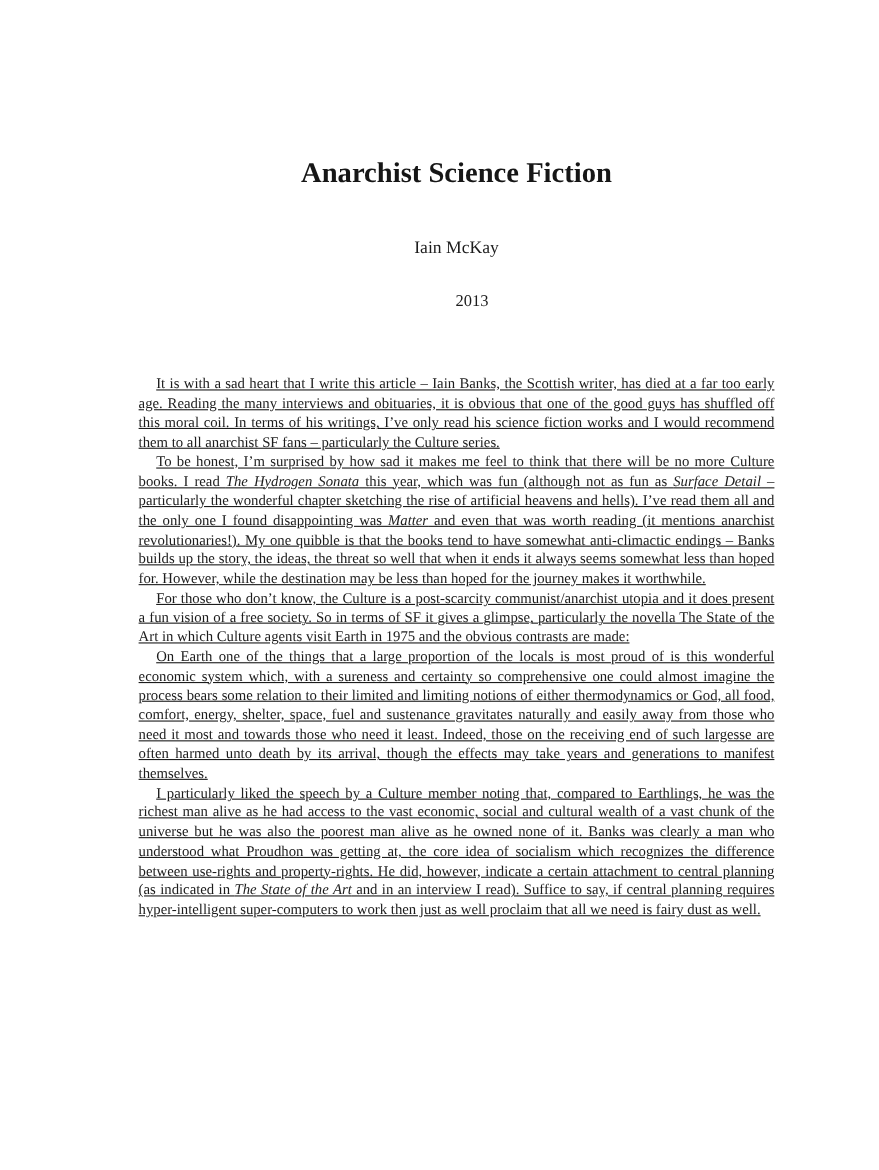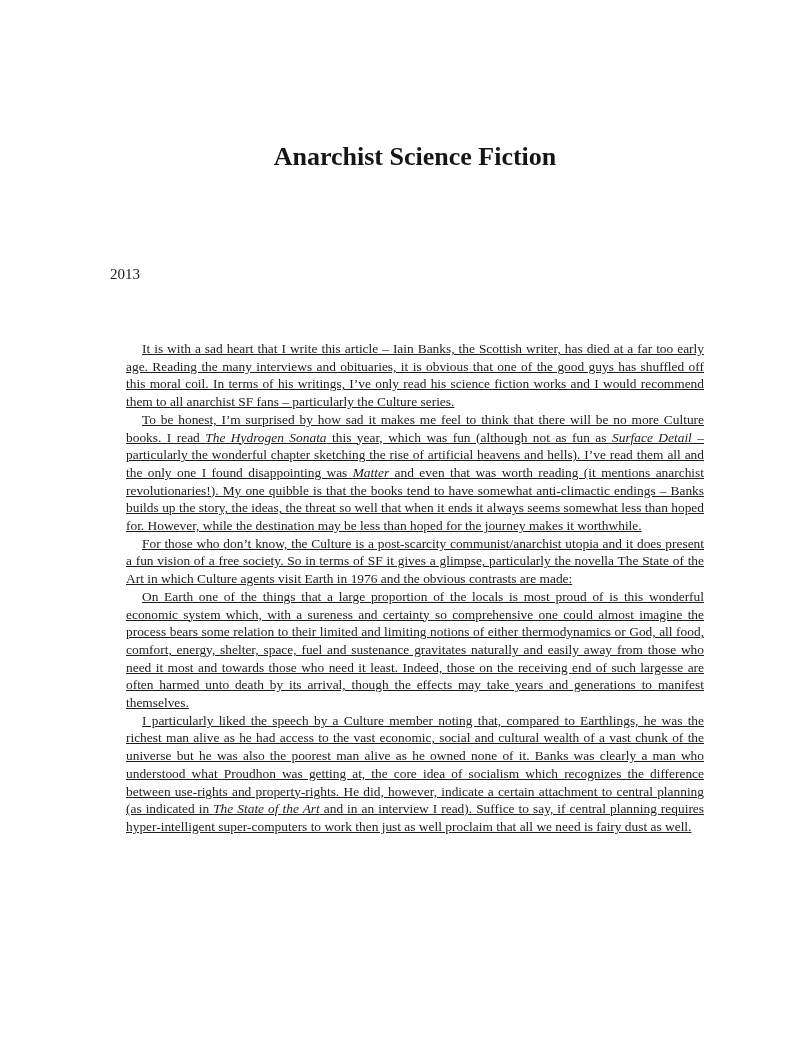--- a/index.html
+++ b/index.html
@@ -33,23 +33,24 @@
     left: 126px;
     width: 578px;
     margin: 0;
     text-align: center;
     font-size: 16px;
     font-weight: normal;
   }
   .doc-date {
     position: absolute;
     top: 266px;
-    left: 110px;
+    left: 140px;
     width: 578px;
     margin: 0;
+    text-align: center;
     font-size: 15px;
     font-weight: normal;
   }
   .doc-body {
     position: absolute;
     top: 340px;
     left: 126px;
     width: 578px;
     font-size: 13.4px;
     line-height: 17.7px;
@@ -63,21 +64,22 @@
   }
   .doc-body em {
     font-style: italic;
   }
 </style>
 </head>
 <body>
 
 <div class="page">
   <h1 class="doc-title">Anarchist Science Fiction</h1>
+  <div class="doc-author">Iain McKay</div>
   <div class="doc-date">2013</div>
   <div class="doc-body">
       <p><span>It is with a sad heart that I write this article – Iain Banks, the Scottish writer, has died at a far too early age. Reading the many interviews and obituaries, it is obvious that one of the good guys has shuffled off this moral coil. In terms of his writings, I’ve only read his science fiction works and I would recommend them to all anarchist SF fans – particularly the Culture series.</span></p>
       <p><span>To be honest, I’m surprised by how sad it makes me feel to think that there will be no more Culture books. I read </span><em>The Hydrogen Sonata</em><span> this year, which was fun (although not as fun as </span><em>Surface Detail</em><span> – particularly the wonderful chapter sketching the rise of artificial heavens and hells). I’ve read them all and the only one I found disappointing was </span><em>Matter</em><span> and even that was worth reading (it mentions anarchist revolutionaries!). My one quibble is that the books tend to have somewhat anti-climactic endings – Banks builds up the story, the ideas, the threat so well that when it ends it always seems somewhat less than hoped for. However, while the destination may be less than hoped for the journey makes it worthwhile.</span></p>
-      <p><span>For those who don’t know, the Culture is a post-scarcity communist/anarchist utopia and it does present a fun vision of a free society. So in terms of SF it gives a glimpse, particularly the novella The State of the Art in which Culture agents visit Earth in 1976 and the obvious contrasts are made:</span></p>
+      <p><span>For those who don’t know, the Culture is a post-scarcity communist/anarchist utopia and it does present a fun vision of a free society. So in terms of SF it gives a glimpse, particularly the novella The State of the Art in which Culture agents visit Earth in 1975 and the obvious contrasts are made:</span></p>
       <p><span>On Earth one of the things that a large proportion of the locals is most proud of is this wonderful economic system which, with a sureness and certainty so comprehensive one could almost imagine the process bears some relation to their limited and limiting notions of either thermodynamics or God, all food, comfort, energy, shelter, space, fuel and sustenance gravitates naturally and easily away from those who need it most and towards those who need it least. Indeed, those on the receiving end of such largesse are often harmed unto death by its arrival, though the effects may take years and generations to manifest themselves.</span></p>
       <p><span>I particularly liked the speech by a Culture member noting that, compared to Earthlings, he was the richest man alive as he had access to the vast economic, social and cultural wealth of a vast chunk of the universe but he was also the poorest man alive as he owned none of it. Banks was clearly a man who understood what Proudhon was getting at, the core idea of socialism which recognizes the difference between use-rights and property-rights. He did, however, indicate a certain attachment to central planning (as indicated in </span><em>The State of the Art</em><span> and in an interview I read). Suffice to say, if central planning requires hyper-intelligent super-computers to work then just as well proclaim that all we need is fairy dust as well.</span></p>
     </div>
 </div>
 
 </body></html>

